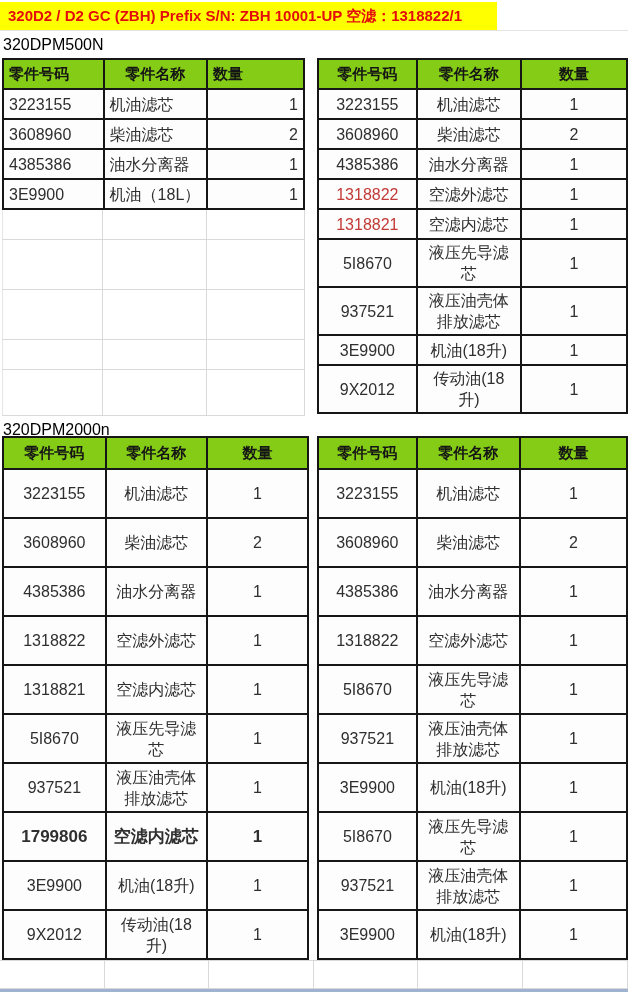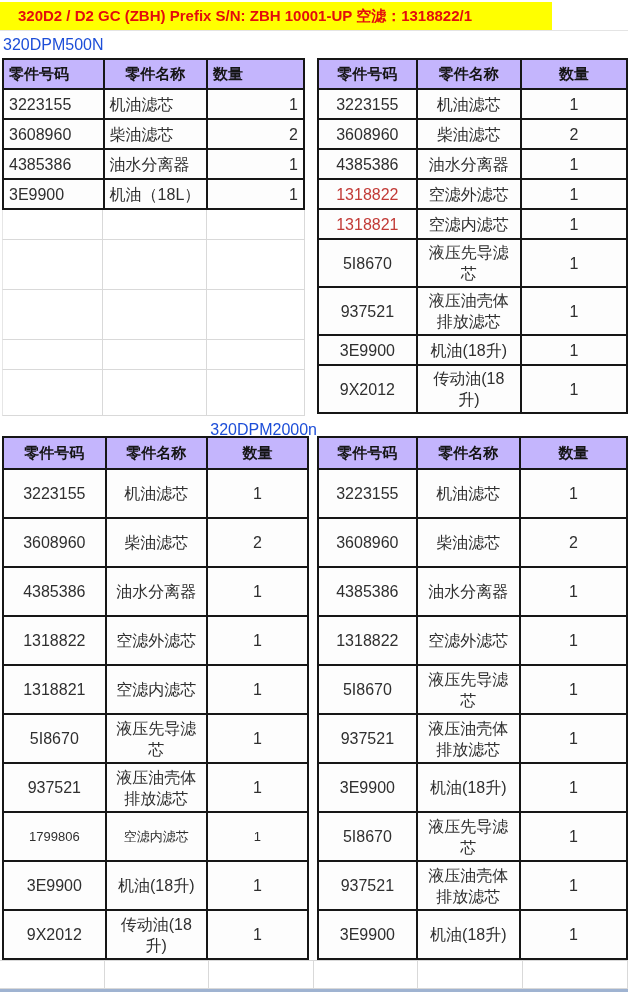--- a/index.html
+++ b/index.html
@@ -10,75 +10,75 @@
   body {
     width: 628px;
     font-family: "Liberation Sans", "DejaVu Sans", sans-serif;
     color: #2f2f2f;
   }
   .page { width: 628px; position: relative; }
 
   
   .title-rule { border-bottom: 1px solid #e4e4e4; padding-top: 2px; }
   .title-bar {
-    width: 552px;
+    width: 497px;
     height: 28px;
     background: #ffff00;
     display: flex;
     align-items: center;
     box-sizing: border-box;
-    padding-left: 18px;
+    padding-left: 8px;
   }
   .title-bar span {
     color: #e30d0d;
     font-weight: 700;
     font-size: 15px;
     white-space: nowrap;
   }
 
   
   .section-label {
     font-size: 16px;
-    color: #1d4ed8;
+    color: #000000;
     padding: 4px 0 3px 3px;
     height: 20px;
     line-height: 20px;
   }
-  .labels-row { display: flex; text-align: right; }
+  .labels-row { display: flex; }
   .labels-row .lbl-left  { width: 317px; box-sizing: border-box; }
   .labels-row .lbl-right { flex: 1; }
 
   
   .top-area, .bottom-area { display: flex; align-items: flex-start; }
   table.parts-table {
     border-collapse: collapse;
     table-layout: fixed;
   }
   table.parts-table th, table.parts-table td {
     border: 2px solid #161616;
     box-sizing: border-box;
     overflow: hidden;
   }
   table.parts-table th {
-    background: #c4b5fd;
+    background: #84cc16;
     height: 30px;
     font-size: 15px;
     font-weight: 700;
     padding: 2px 5px;
     color: #151515;
   }
   table.parts-table td {
     height: 30px;
     font-size: 16px;
     line-height: 21px;
     padding: 2px 5px;
     background: #fdfdfd;
   }
   td.red { color: #c23a36; }
-  tr.small td { font-size: 13px; }
+  tr.small td { font-size: 17px; font-weight: bold; }
 
   
   table.style-plain { margin-left: 2px; }
   table.style-plain th { text-align: left; }
   table.style-plain th:nth-child(2) { text-align: center; }
   table.style-plain td { text-align: left; }
   table.style-plain td:nth-child(3) { text-align: right; }
 
   
   table.style-center th, table.style-center td { text-align: center; }

